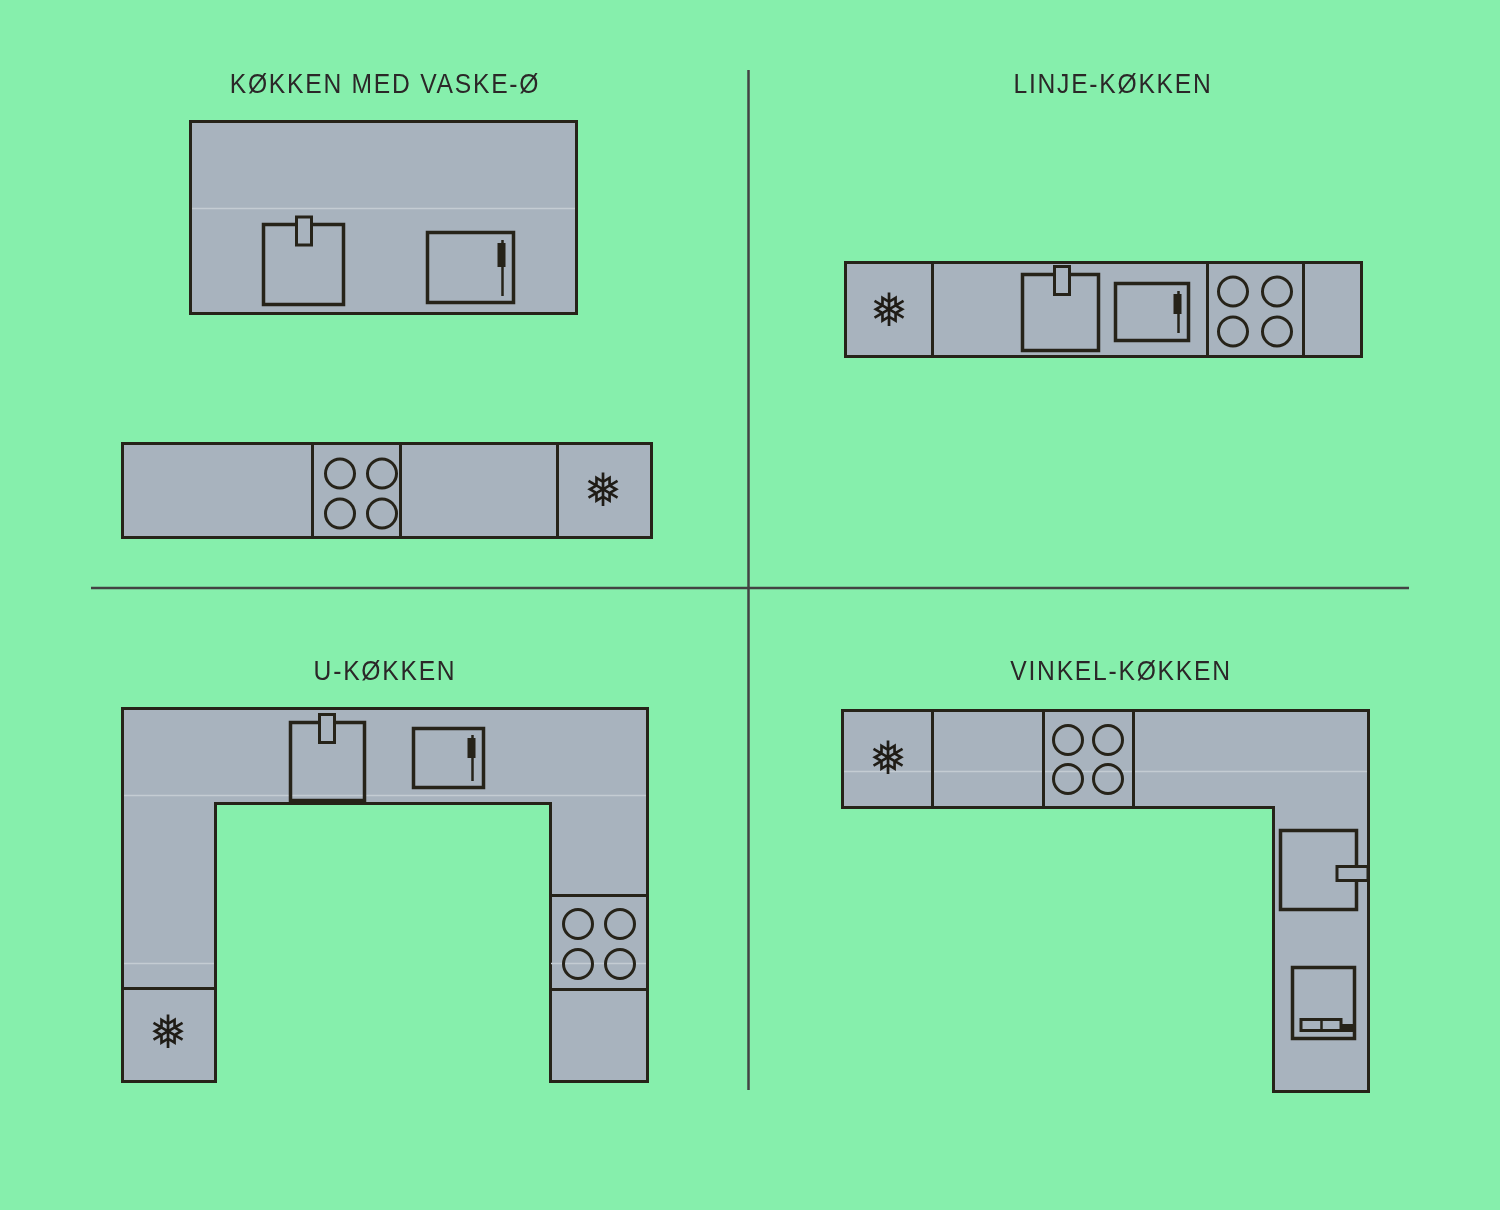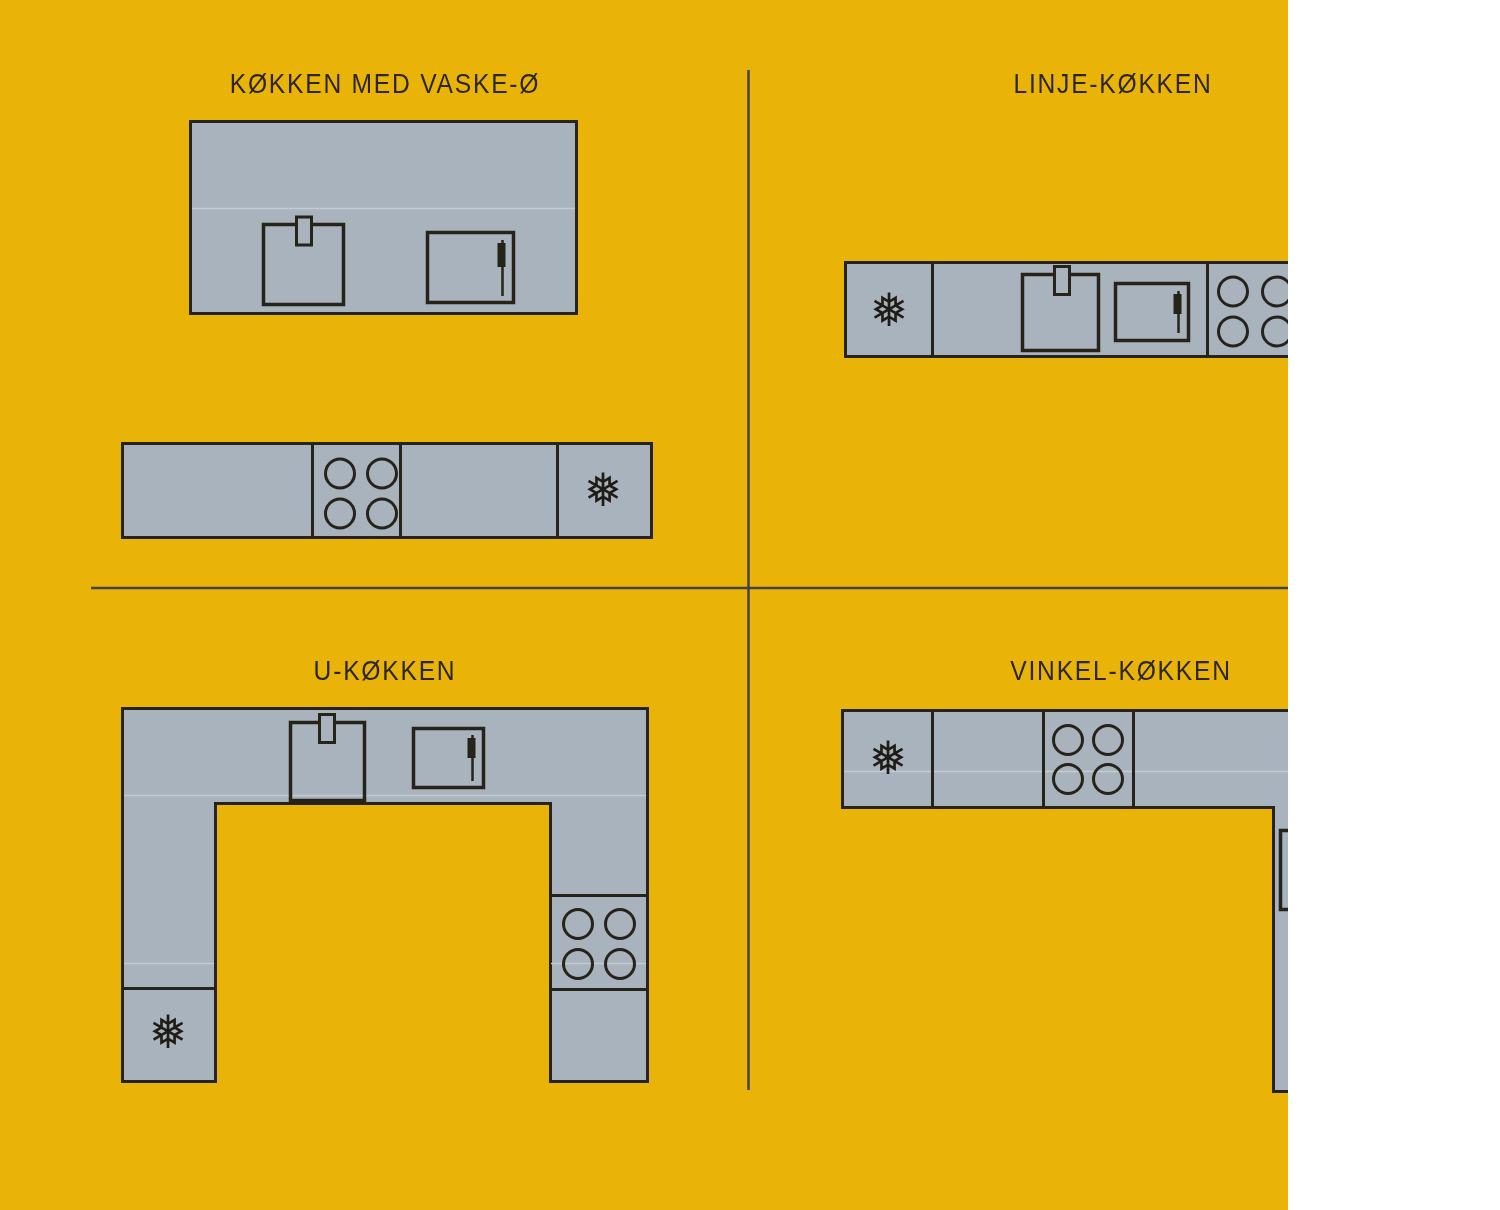--- a/index.html
+++ b/index.html
@@ -1,16 +1,16 @@
 <!DOCTYPE html>
 <html><head>
 <meta charset="utf-8">
 <style>
   html,body{margin:0;padding:0;background:#ffffff;}
-  .canvas{position:relative;width:1288px;height:1210px;background:#eab308;overflow:hidden;
+  .canvas{position:relative;width:1500px;height:1210px;background:#86efac;overflow:hidden;
           font-family:"Liberation Sans",sans-serif;}
   .diagram-svg{position:absolute;left:0;top:0;}
   h2.plan-title{position:absolute;width:600px;margin:0;text-align:center;
       font-family:"Liberation Sans",sans-serif;font-weight:400;font-size:28px;
       letter-spacing:2px;color:#2b2728;transform:scaleX(0.88);white-space:nowrap;}
   #title-island{left:85px;top:68px;}
   #title-line{left:813px;top:68px;}
   #title-u{left:85px;top:655px;}
   #title-angle{left:821px;top:655px;}
   .counter{fill:#a8b3be;stroke:#262319;stroke-width:3;}

